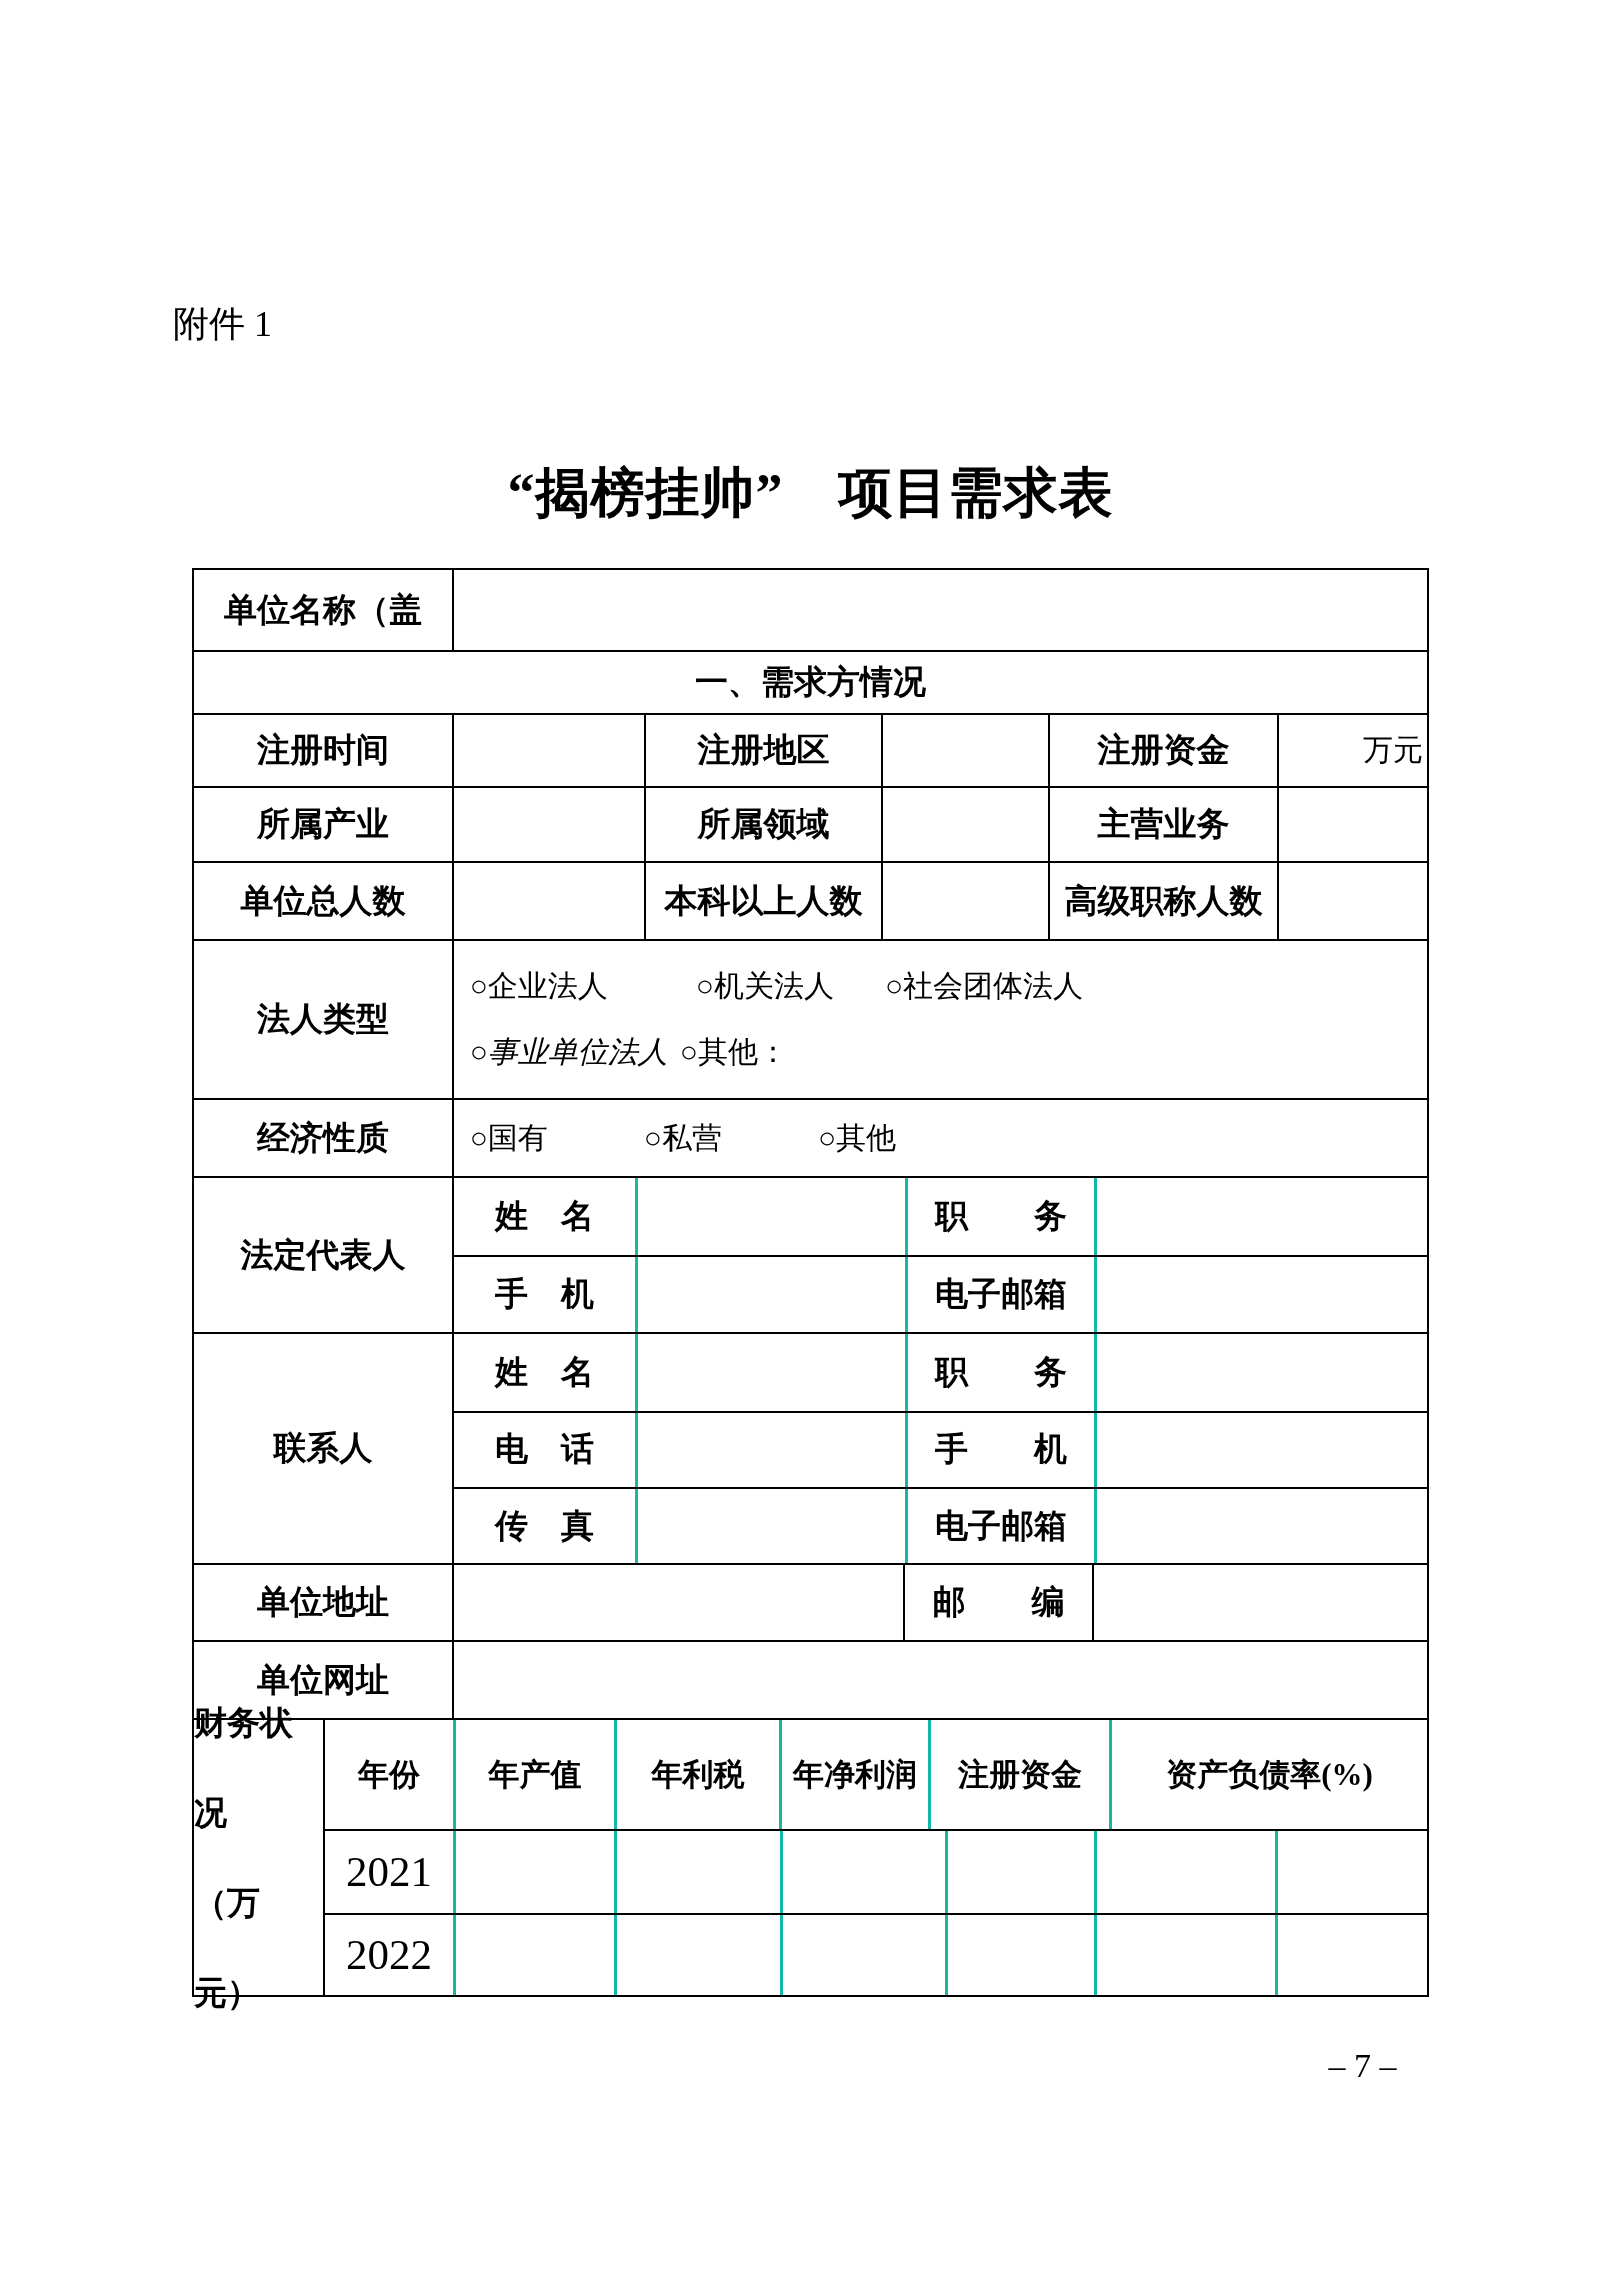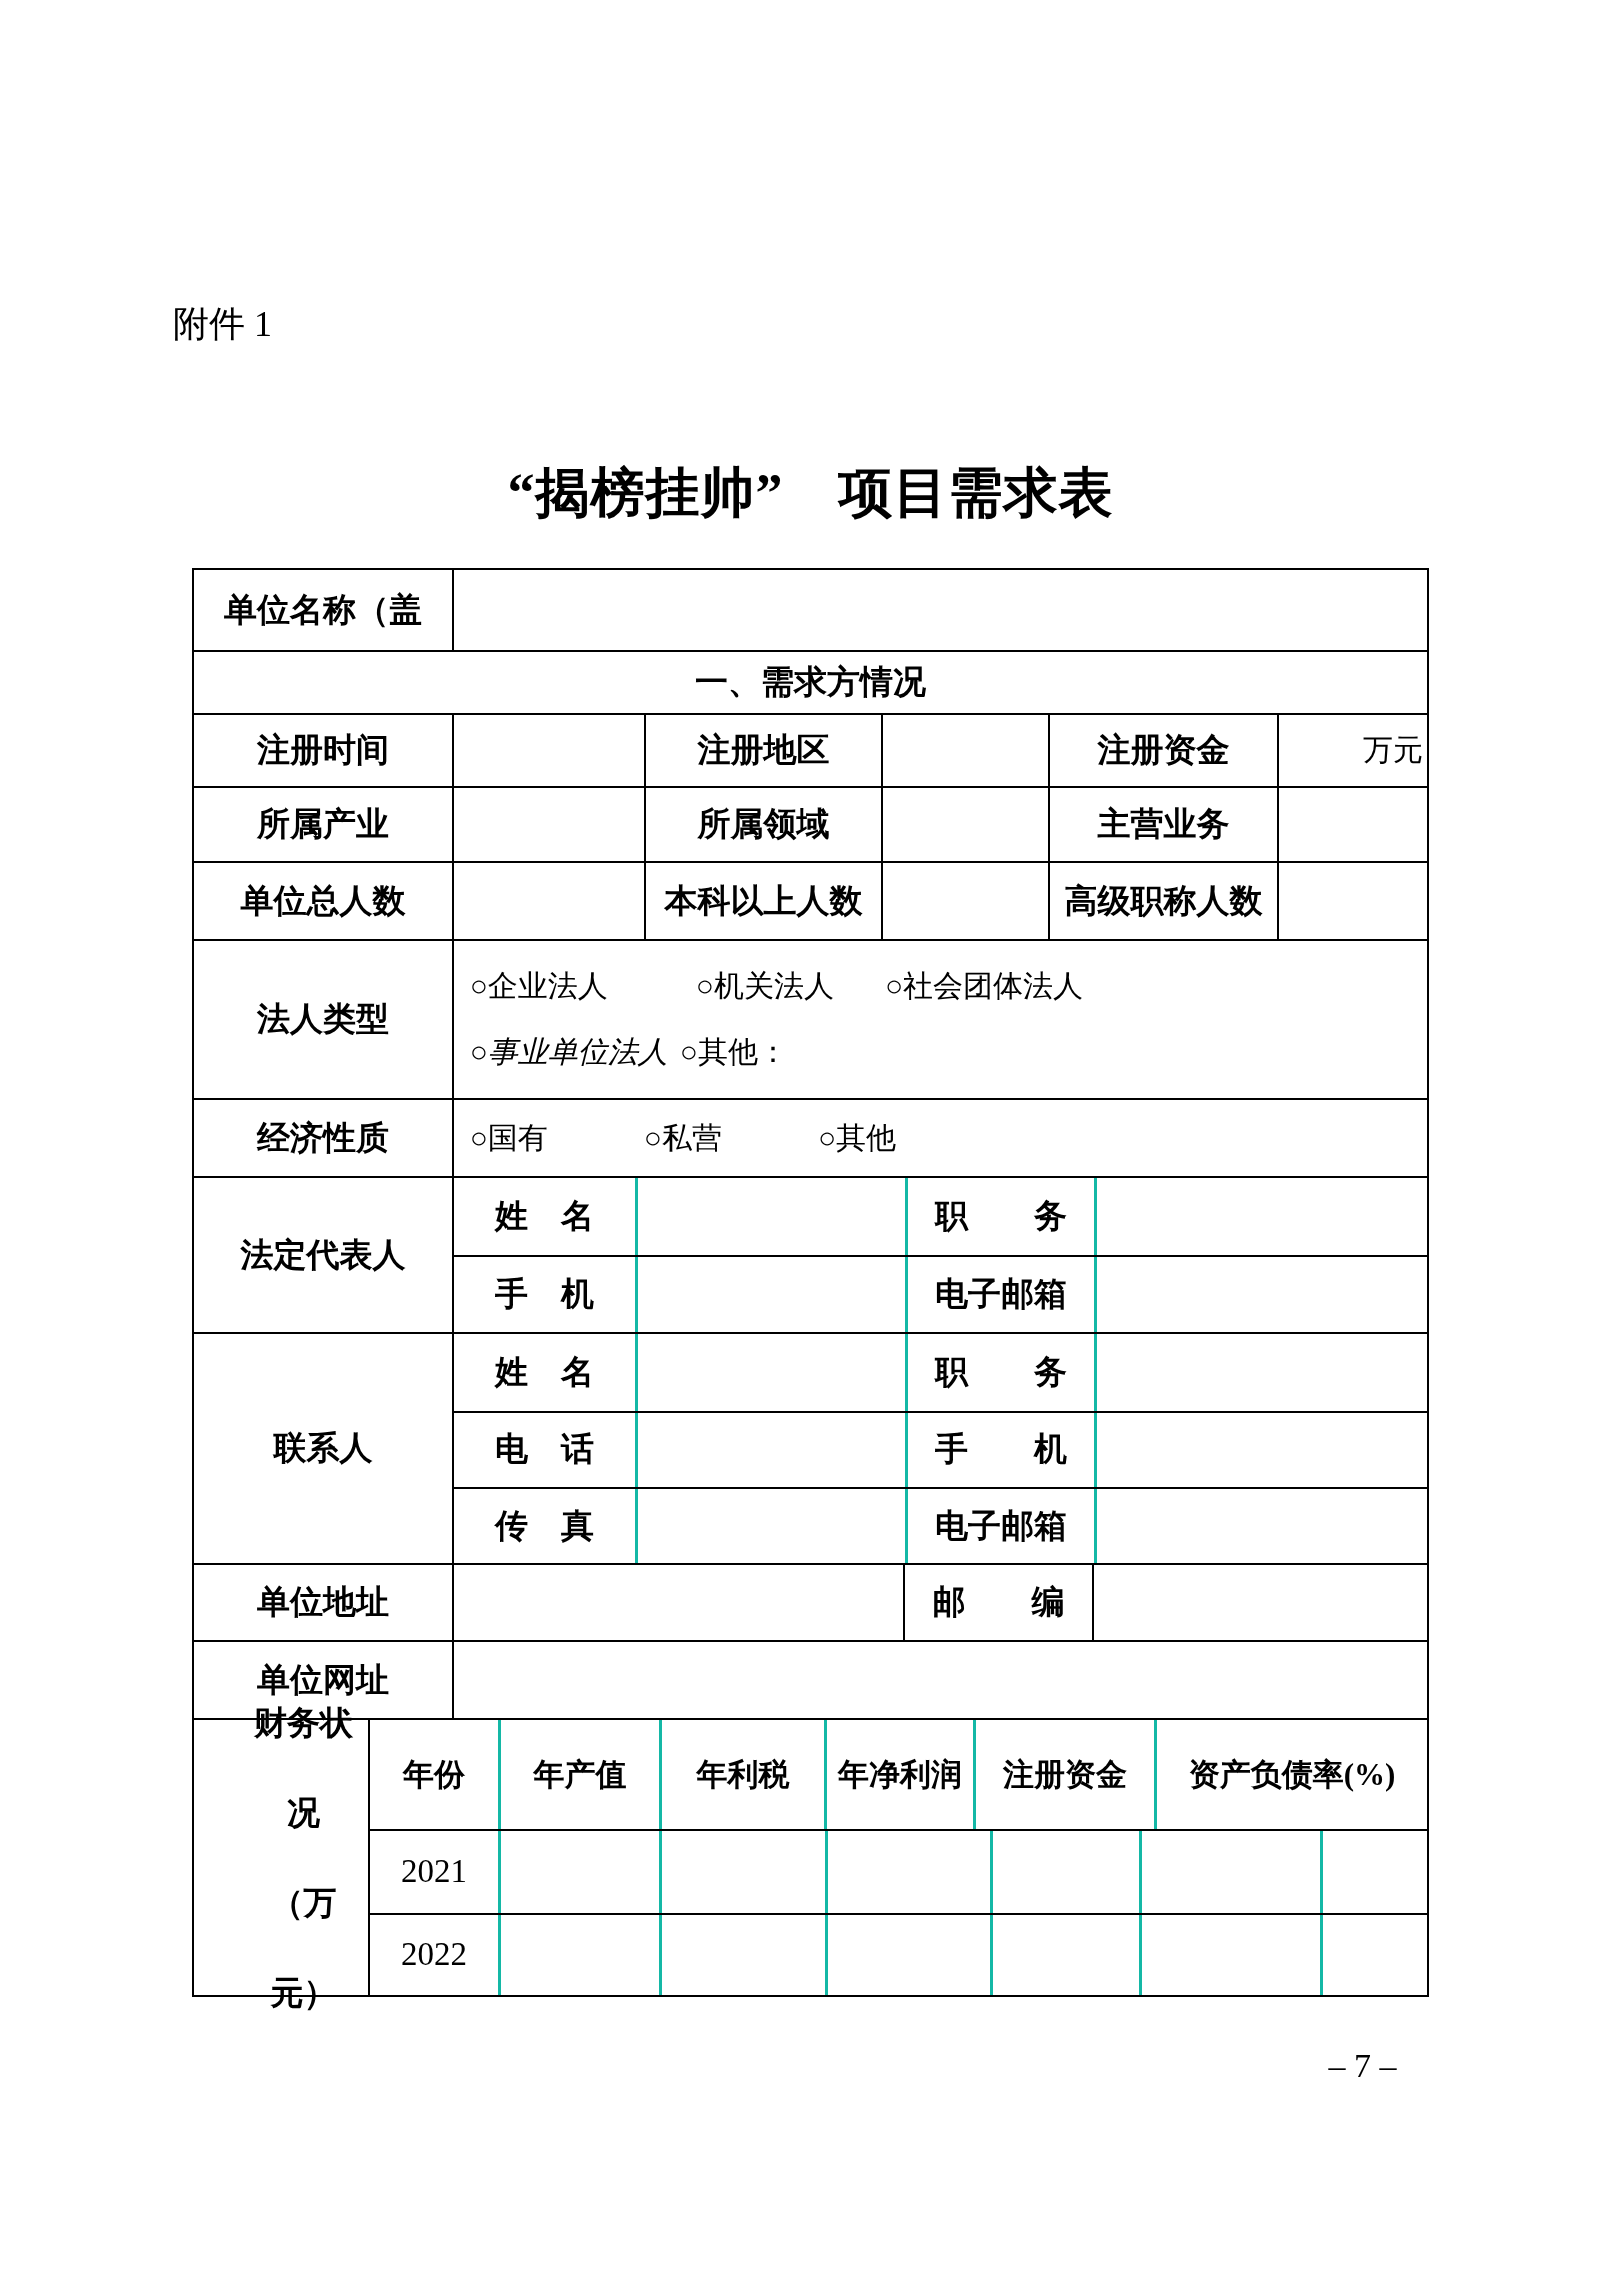--- a/index.html
+++ b/index.html
@@ -33,27 +33,26 @@
   .sect { font-weight:700; font-size:33px; }
   .opts {
     font-size:30px; flex-direction:column; align-items:flex-start;
     justify-content:space-evenly; padding-left:15.7px;
   }
   .optline { display:flex; align-items:center; }
   .g90 { margin-right:88px; } .g52 { margin-right:51px; }
   .g20 { margin-right:12px;font-style:italic; } .g98 { margin-right:96px; }
   .unit-cell { justify-content:flex-end; padding-right:3.9px; font-size:30px; }
   .fin-label {
-    font-weight:700; font-size:33px; white-space:pre-line; text-align:center;
+    font-weight:700; font-size:33px; white-space:pre-line; text-align:left;
     line-height:90px;
-    margin-left:45px;
   }
   .fin-h { font-size:31px; font-weight:700; text-align:center; }
   .fin-wrap { line-height:69px; padding:0 3.9px; align-items:center; }
-  .year-cell { font-size:33px; }
+  .year-cell { font-size:43px; }
   .page-number { position:absolute; left:1299px; top:2047px; width:127px; text-align:center; font-size:34px; }
 </style>
 </head>
 <body>
 
 <div class="page">
 
   <div class="attachment">附件 1</div>
 
   <div class="doc-title">“揭榜挂帅”　项目需求表</div>

